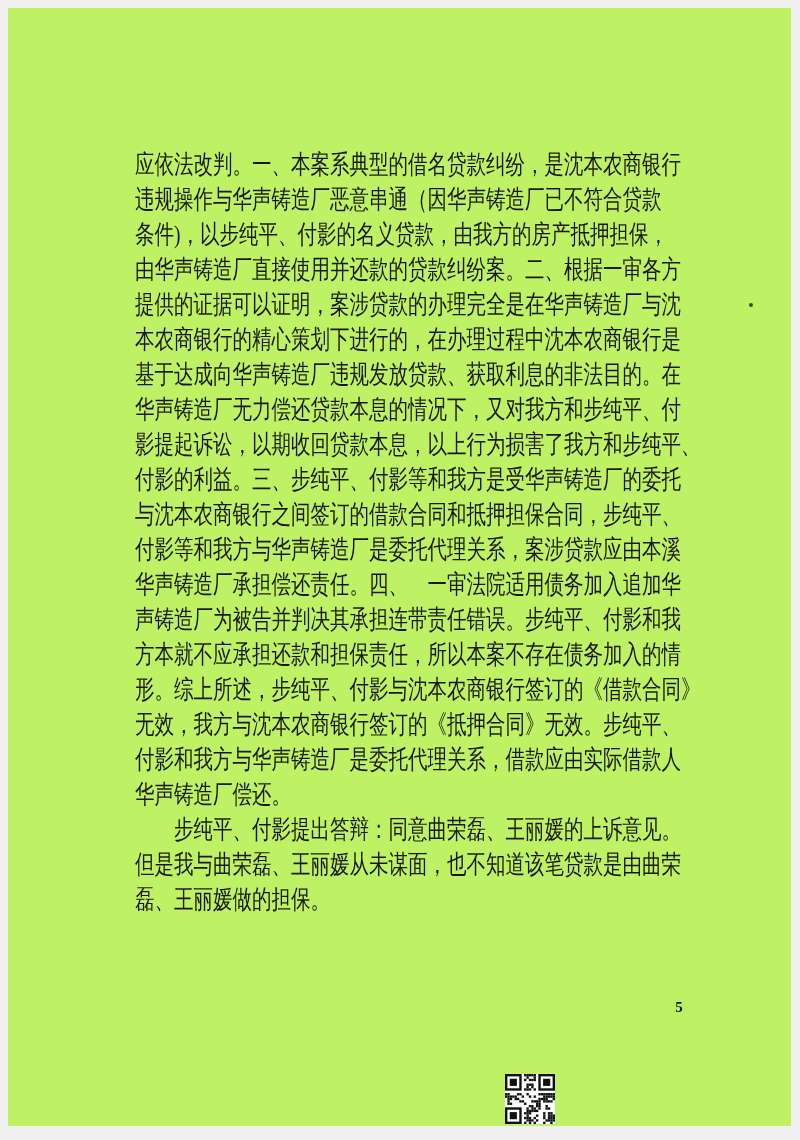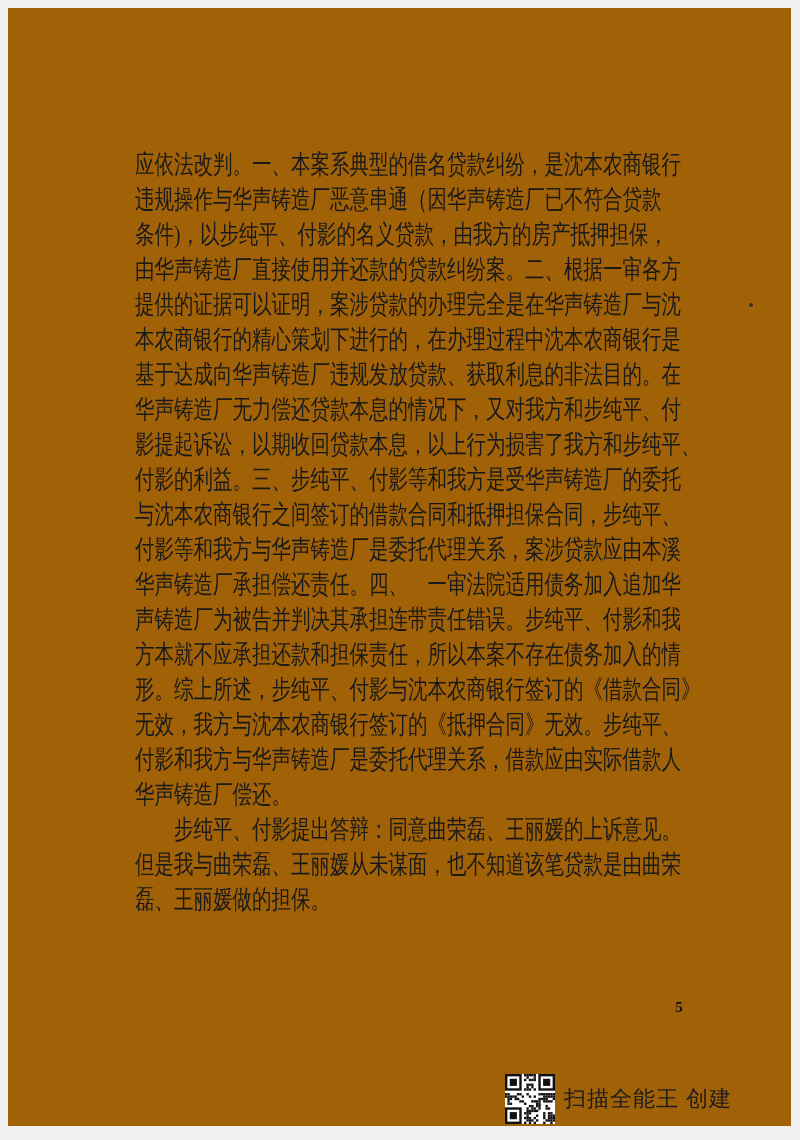--- a/index.html
+++ b/index.html
@@ -3,21 +3,21 @@
 <meta charset="utf-8">
 <style>
   html,body{margin:0;padding:0;}
   body{
     width:800px;height:1140px;position:relative;
     background:#f0f0f0;overflow:hidden;
     font-family:"Liberation Serif","DejaVu Serif",serif;
   }
   .paper{
     position:absolute;left:8px;top:8px;right:9px;bottom:14px;
-    background:#a16207;
+    background:#bef264;
   }
   .doc-body{
     position:absolute;left:127px;top:139px;width:565px;
   }
   .text-line{
     height:35px;line-height:35px;font-size:26px;color:#191919;
     white-space:nowrap;
     transform:scaleX(0.75);transform-origin:0 50%;
     font-family:"Liberation Serif","DejaVu Serif",serif;
   }
@@ -199,16 +199,15 @@
         <rect x="0" y="0" width="7" height="7" fill="#111"></rect>
         <rect x="1" y="1" width="5" height="5" fill="#fff"></rect>
         <rect x="2" y="2" width="3" height="3" fill="#111"></rect>
         <rect x="14" y="0" width="7" height="7" fill="#111"></rect>
         <rect x="15" y="1" width="5" height="5" fill="#fff"></rect>
         <rect x="16" y="2" width="3" height="3" fill="#111"></rect>
         <rect x="0" y="14" width="7" height="7" fill="#111"></rect>
         <rect x="1" y="15" width="5" height="5" fill="#fff"></rect>
         <rect x="2" y="16" width="3" height="3" fill="#111"></rect>
       </svg>
-    <span class="watermark-text">扫描全能王 创建</span>
   </div>
 
 </div>
 
 </body></html>

